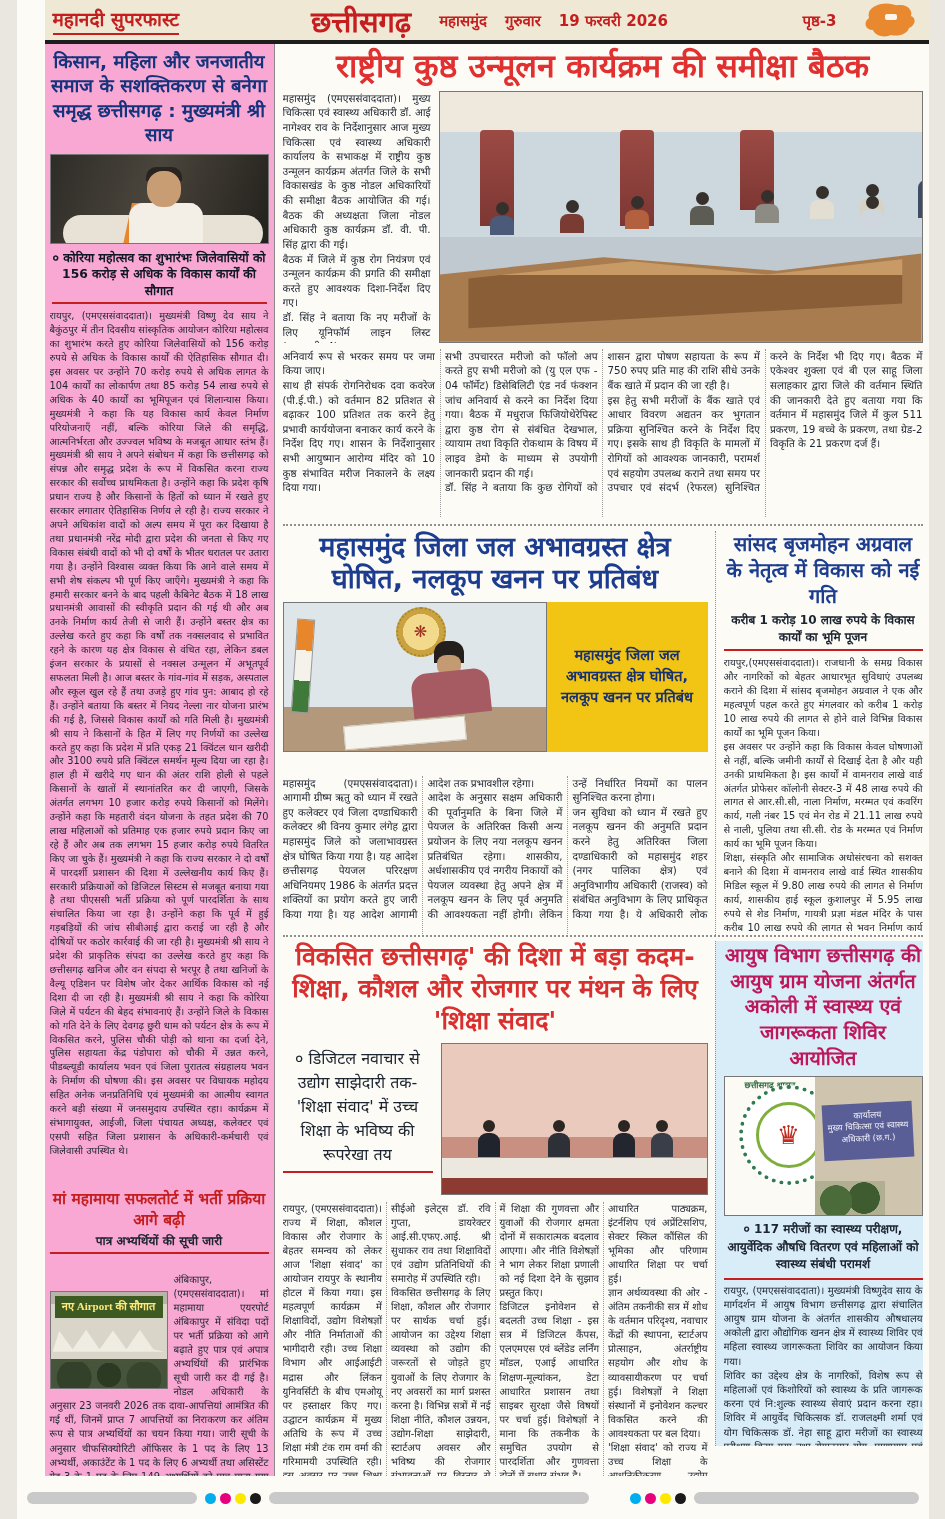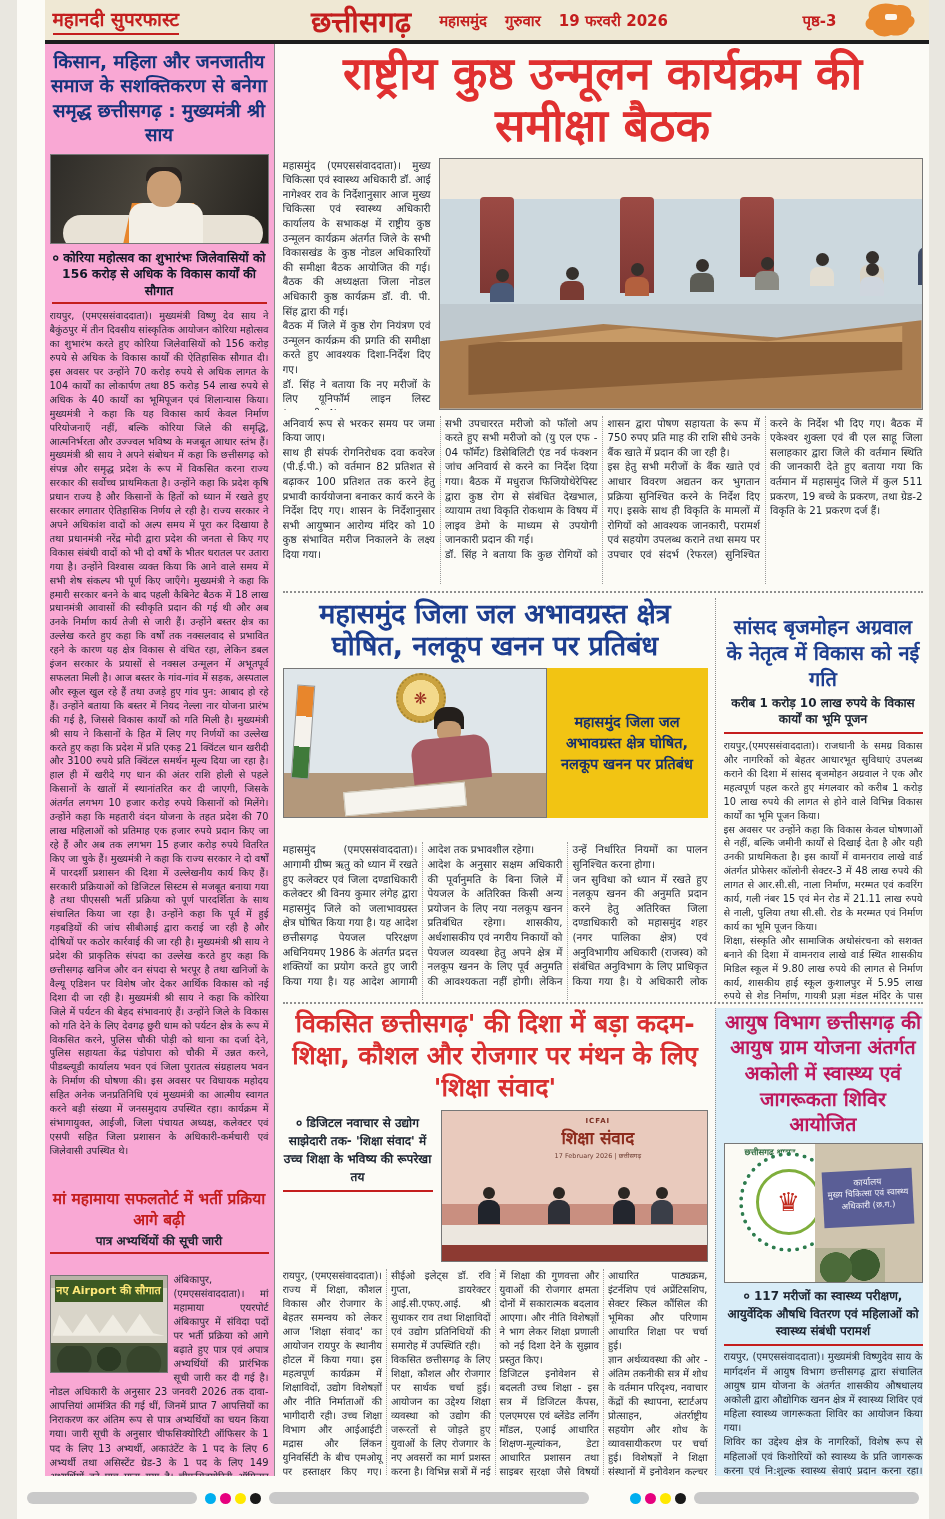--- a/index.html
+++ b/index.html
@@ -27,28 +27,28 @@
   .cm-sash{position:absolute;bottom:-6px;left:76px;width:26px;height:46px;background:#e8862c;transform:skewX(-12deg);}
   .cm-sash2{position:absolute;bottom:-6px;left:124px;width:24px;height:46px;background:#e8862c;transform:skewX(12deg);}
   .cm-head-shape{position:absolute;bottom:36px;left:96px;width:34px;height:36px;background:#c99d74;border-radius:46%;}
   .cm-hair{position:absolute;bottom:62px;left:95px;width:36px;height:14px;background:#2a2421;border-radius:10px 10px 0 0;}
   .sub-head{font-size:12.3px;font-weight:bold;color:#101826;text-align:center;line-height:1.35;margin:6px 2px 3px;}
   .red-rule{border-bottom:2px solid #c41e1e;margin:2px 2px 5px;}
   .cm-body{height:872px;overflow:hidden;font-size:9.8px;}
   
   .ap-head{font-size:15.5px;font-weight:bold;color:#c41e1e;text-align:center;margin:8px 0 2px;line-height:1.3;}
   .ap-sub{font-size:12px;font-weight:bold;text-align:center;border-bottom:2px solid #c41e1e;padding-bottom:3px;margin-bottom:5px;}
-  .ap-photo{float:left;width:116px;height:96px;margin:2px 6px 2px 0;background:linear-gradient(#b9b4a8 0 12%,#d9d5c9 12% 70%,#4a5438 70%);}
+  .ap-photo{float:left;width:116px;height:96px;margin:18px 6px 2px 0;background:linear-gradient(#b9b4a8 0 12%,#d9d5c9 12% 70%,#4a5438 70%);font-family:Liberation Serif, serif;}
   .ap-band{position:absolute;top:4px;left:4px;right:4px;height:22px;background:#3c5a22;display:flex;align-items:center;justify-content:center;}
   .ap-band span{color:#ffe97a;font-weight:bold;font-size:11px;white-space:nowrap;}
   .ap-roof{position:absolute;top:34px;left:2px;right:2px;height:26px;background:#efece2;clip-path:polygon(0 100%,6% 20%,18% 90%,30% 15%,42% 90%,54% 18%,66% 90%,78% 15%,90% 90%,100% 100%);}
   .ap-hedge{position:absolute;bottom:0;left:0;right:0;height:26px;background:radial-gradient(circle at 20% 60%,#33402a 18%,transparent 19%),radial-gradient(circle at 50% 50%,#2c3a24 20%,transparent 21%),radial-gradient(circle at 80% 65%,#37452c 18%,transparent 19%),#45543a;}
   .ap-body{font-size:9.9px;}
   
-  .lep-head{font-size:45px;font-weight:bold;color:#e03030;text-align:center;line-height:1.15;margin:2px 0 6px;}
+  .lep-head{font-size:32px;font-weight:bold;color:#e03030;text-align:center;line-height:1.15;margin:2px 0 6px;}
   .lep-row{display:flex;gap:8px;height:252px;}
   .lep-intro{width:148px;overflow:hidden;}
   .lep-photo{flex:1;background:linear-gradient(#efe9dd 0 16%,#ccd8de 16% 58%,#bfc9cf 58%);}
   .curtain{position:absolute;top:38px;width:34px;height:96px;background:linear-gradient(#9c4a44,#7d3733);border-radius:4px 4px 0 0;}
   .lep-banner{position:absolute;top:26px;right:56px;width:150px;height:64px;background:#f6e79b;border:1px solid #b9a54a;padding:3px 4px;box-sizing:border-box;text-align:center;}
   .lep-banner .b1{font-size:6.5px;color:#333;}
   .lep-banner .b2{font-size:13px;font-weight:bold;color:#d32a2a;margin-top:2px;}
   .lep-table{position:absolute;bottom:0;left:0;right:0;height:96px;background:#a97c4f;clip-path:polygon(0 30%,34% 12%,70% 26%,100% 8%,100% 100%,0 100%);}
   .lep-table::after{content:"";position:absolute;inset:0;background:linear-gradient(#c79a66 0 30%,#8a5f38 30%);clip-path:polygon(6% 34%,40% 16%,68% 30%,96% 14%,96% 60%,6% 86%);}
   .person{position:absolute;width:26px;height:34px;}
@@ -65,29 +65,29 @@
   .flag{position:absolute;left:10px;top:16px;width:16px;height:92px;background:linear-gradient(#e8862c 0 33%,#f5f2ec 33% 66%,#3f7a3a 66%);transform:rotate(4deg);border:1px solid #999;}
   .emblem-g{position:absolute;top:4px;left:112px;width:46px;height:46px;border-radius:50%;background:radial-gradient(circle,#f3d98b 0 55%,#caa23f 56%);border:2px dotted #a8862e;display:flex;align-items:center;justify-content:center;font-size:16px;color:#9c2f20;}
   .sp-man-hair{position:absolute;top:38px;left:150px;width:30px;height:22px;background:#241f1c;border-radius:12px 12px 0 0;}
   .sp-man-face{position:absolute;top:52px;left:153px;width:24px;height:20px;background:#c49a72;border-radius:40%;}
   .sp-man-body{position:absolute;top:68px;left:128px;width:78px;height:44px;background:#a65a62;border-radius:16px 16px 0 0;transform:rotate(-6deg);}
   .sp-paper{position:absolute;bottom:6px;left:60px;width:120px;height:22px;background:#f6f4ee;transform:rotate(-5deg);border:1px solid #cfc9ba;}
   .water-box{flex:1;background:#f2c413;display:flex;align-items:center;justify-content:center;padding:8px;box-sizing:border-box;}
   .water-box div{color:#17306e;font-weight:bold;font-size:14.5px;text-align:center;line-height:1.45;}
   .water-cols{columns:3;column-gap:10px;column-rule:1px dotted #9a9a9a;height:158px;overflow:hidden;margin-top:24px;}
   .mp{flex:1;border-left:1px dotted #8f8f8f;padding-left:8px;box-sizing:border-box;overflow:hidden;}
-  .mp-head{font-size:20px;font-weight:bold;color:#1c3d8f;text-align:center;line-height:1.3;margin:16px 0 3px;}
+  .mp-head{font-size:20px;font-weight:bold;color:#1c3d8f;text-align:center;line-height:1.3;margin:0 0 3px;}
   .mp-sub{font-size:12px;font-weight:bold;text-align:center;line-height:1.4;border-bottom:2px solid #c41e1e;padding-bottom:4px;margin-bottom:5px;}
   .mp-body{font-size:9.8px;height:300px;overflow:hidden;}
   
   .row3{display:flex;border-top:2px dotted #8f8f8f;padding-top:4px;height:505px;}
   .edu{width:432px;padding-right:7px;box-sizing:border-box;}
   .edu-head{font-size:25px;font-weight:bold;color:#d92f2f;text-align:center;line-height:1.28;margin:0 0 6px;}
   .edu-row{display:flex;gap:8px;height:152px;}
-  .edu-sub{width:150px;font-size:12px;font-weight:bold;text-align:center;line-height:1.5;padding-top:4px;}
+  .edu-sub{width:150px;font-size:16px;font-weight:normal;text-align:center;line-height:1.5;padding-top:4px;}
   .edu-sub .rule{border-bottom:2px solid #c41e1e;margin-top:4px;}
   .edu-photo{flex:1;background:linear-gradient(#e9cabd 0 62%,#c98f80 62% 84%,#8d3a32 84%);}
   .edu-bd{position:absolute;top:6px;left:28%;right:10%;text-align:center;}
   .edu-bd .logo{font-size:7px;letter-spacing:1px;color:#7a2f23;font-weight:bold;}
   .edu-bd .t{font-size:17px;font-weight:bold;color:#8d2c1e;margin-top:1px;}
   .edu-bd .d{font-size:6.5px;color:#6b3b30;margin-top:2px;}
   .panelist{position:absolute;width:34px;height:40px;bottom:34px;}
   .panelist .ph{width:12px;height:12px;border-radius:50%;background:#2b2622;margin:0 auto;}
   .panelist .pb{width:22px;height:24px;background:#20242c;border-radius:9px 9px 0 0;margin:1px auto 0;}
   .edu-tbl{position:absolute;bottom:16px;left:0;right:0;height:20px;background:#ece7df;}
@@ -251,25 +251,20 @@
 
       <div class="row3">
         <div class="edu">
           <div class="edu-head">विकसित छत्तीसगढ़' की दिशा में बड़ा कदम- शिक्षा, कौशल और रोजगार पर मंथन के लिए 'शिक्षा संवाद'</div>
           <div class="edu-row">
             <div class="edu-sub">
               <span>० डिजिटल नवाचार से उद्योग साझेदारी तक- 'शिक्षा संवाद' में उच्च शिक्षा के भविष्य की रूपरेखा तय</span>
               <div class="rule"></div>
             </div>
             <div class="photo edu-photo">
-              <div class="edu-bd">
-                <div class="logo">ICFAI</div>
-                <div class="t">शिक्षा संवाद</div>
-                <div class="d">17 February 2026  |  छत्तीसगढ़</div>
-              </div>
               <div class="panelist" style="left:30px">
                   <div class="ph"></div>
                   <div class="pb"></div>
                 </div>
               <div class="panelist" style="left:100px">
                   <div class="ph"></div>
                   <div class="pb" style="background:#2e3038"></div>
                 </div>
               <div class="panelist" style="left:165px">
                   <div class="ph"></div>

